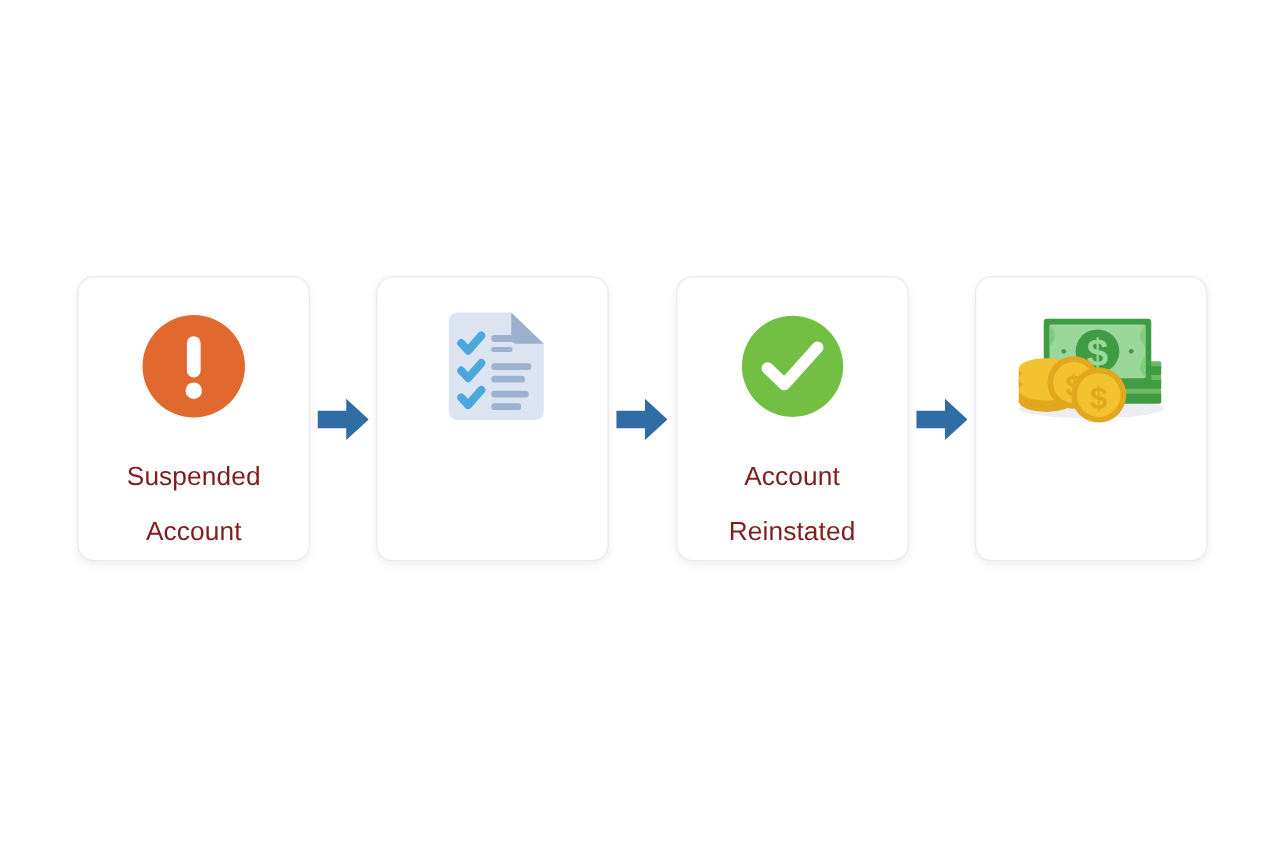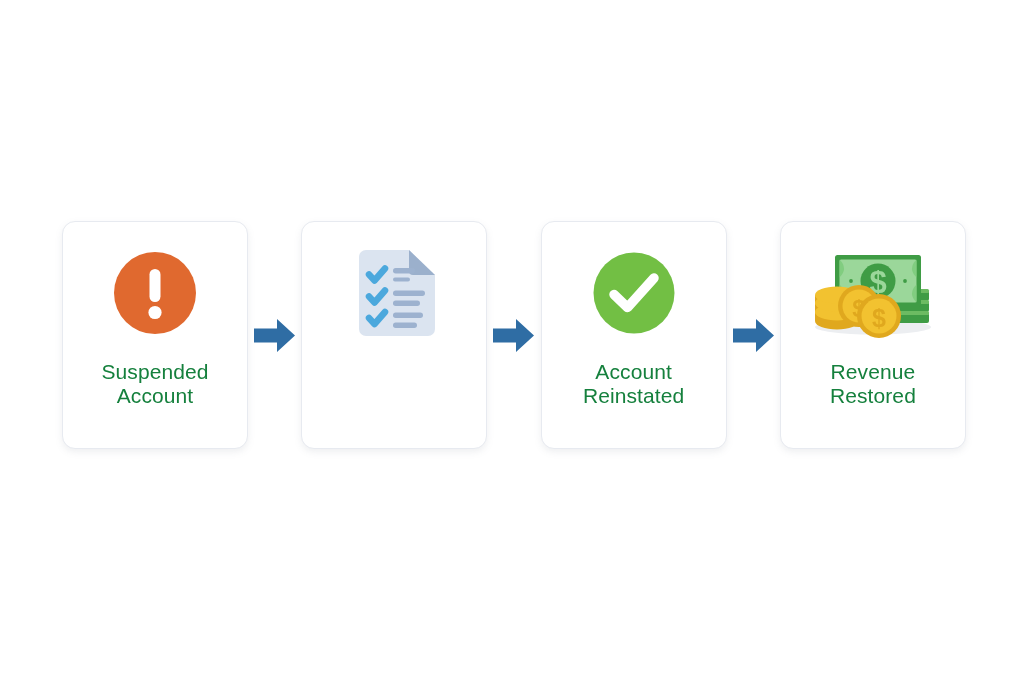--- a/index.html
+++ b/index.html
@@ -54,23 +54,23 @@
     margin-top: 20px;
     display: flex;
     align-items: center;
     justify-content: center;
   }
 
   .card-label {
     margin-top: 12px;
     width: 100%;
     text-align: center;
-    color: #15803d;
+    color: #7f1d1d;
     font-size: 21px;
-    line-height: 24px;
+    line-height: 44px;
     font-family: "Liberation Sans", sans-serif;
     white-space: pre-line;
     letter-spacing: 0.1px;
   }
 
   
   .arrow-connector {
     flex: 0 0 53px;
     display: flex;
     align-items: center;
@@ -210,18 +210,16 @@
             </g>
 
             <g>
               <circle cx="72" cy="71" r="22" fill="#e0a81e"></circle>
               <circle cx="72" cy="71" r="17.5" fill="#f2c230"></circle>
               <text x="72" y="82" font-family="'Liberation Sans', sans-serif" font-size="25" font-weight="bold" fill="#e0a81e" text-anchor="middle">$</text>
             </g>
           </svg>
         </span>
       </div>
-      <div class="card-label">Revenue
-Restored</div>
     </div>
 
   </div>
 </div>
 
 </body></html>

